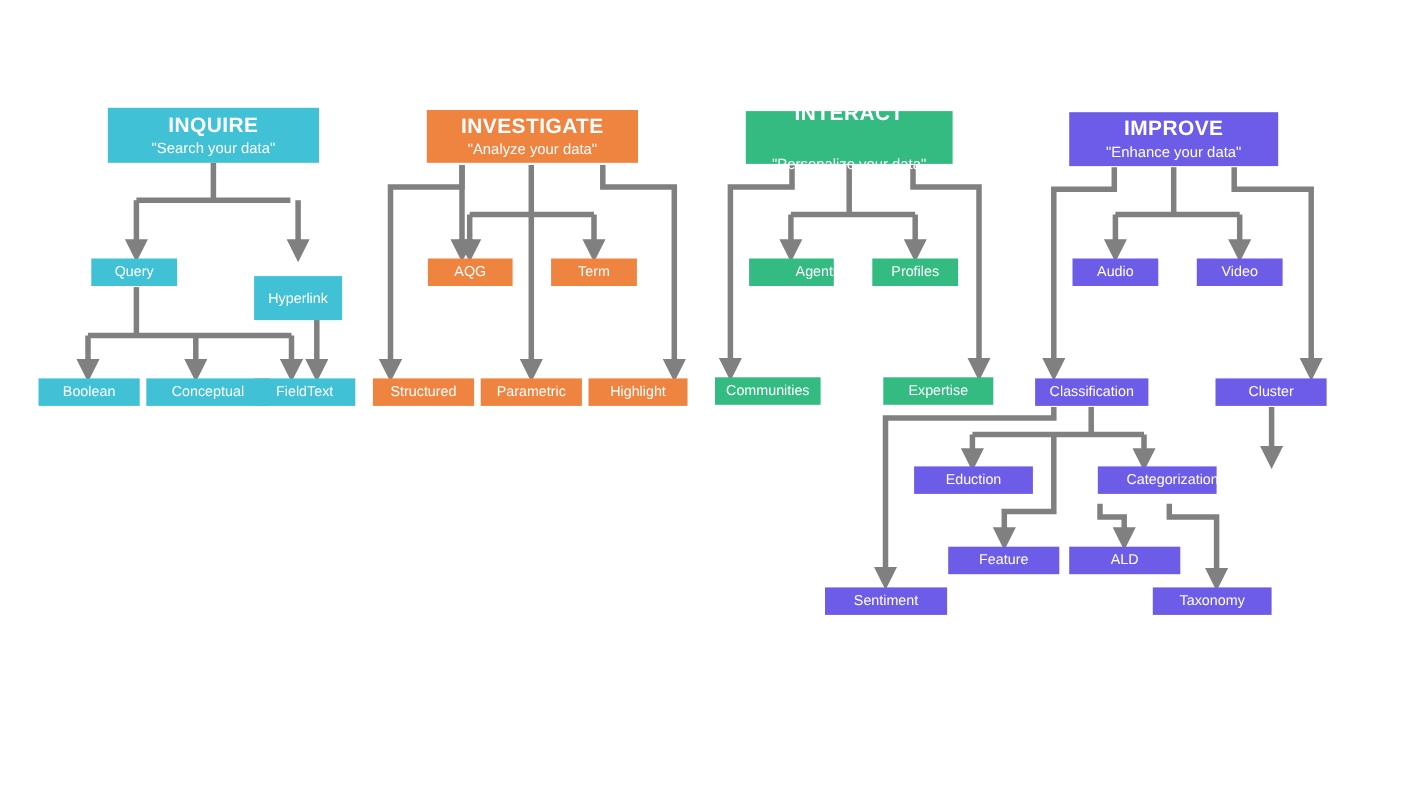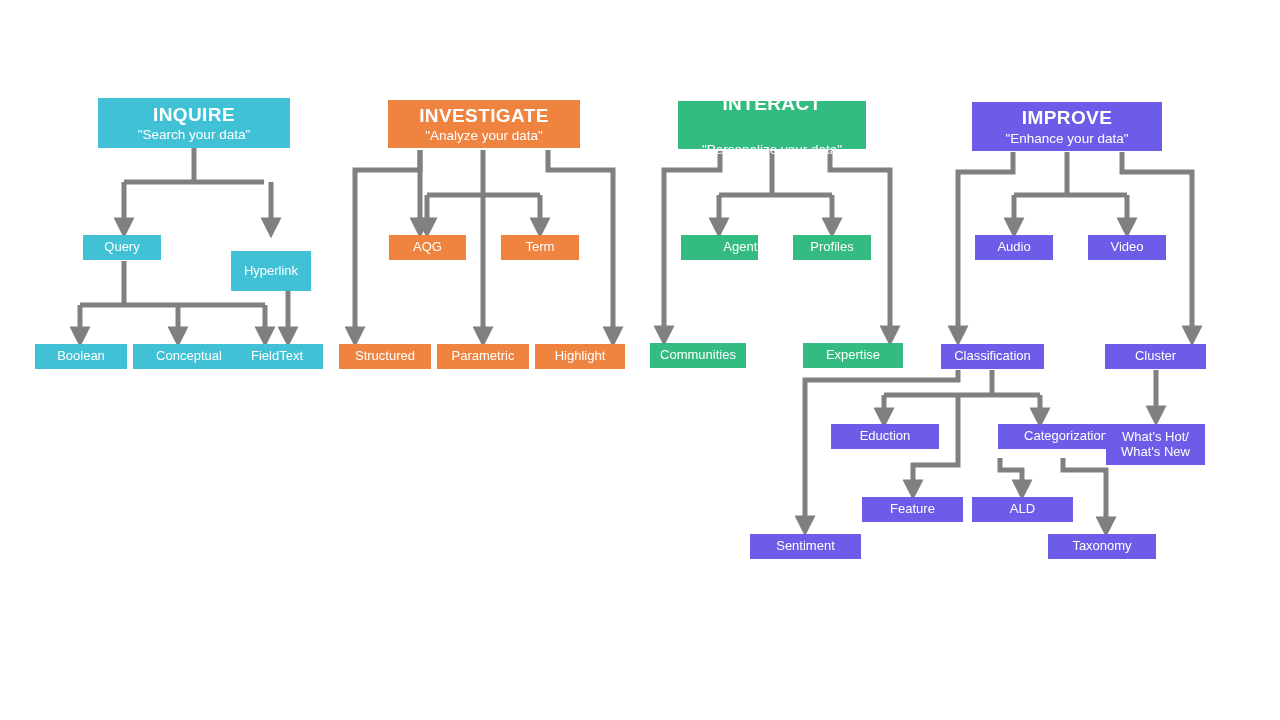--- a/index.html
+++ b/index.html
@@ -222,24 +222,20 @@
   <div class="node c-improve" style="left:1105px; top:344px; width:101px; height:25px;">
     <span class="lbl">Cluster</span>
   </div>
 
   <div class="node c-improve" style="left:831px; top:424px; width:108px; height:25px;">
     <span class="lbl">Eduction</span>
   </div>
   <div class="node c-improve" style="left:998px; top:424px; width:108px; height:25px;padding-left:28px;">
     <span class="lbl">Categorization</span>
   </div>
-  <div class="node c-improve" style="left:1106px; top:424px; width:99px; height:41px;">
-    <span class="lbl">What's Hot/
-What's New</span>
-  </div>
 
   <div class="node c-improve" style="left:862px; top:497px; width:101px; height:25px;">
     <span class="lbl">Feature</span>
   </div>
   <div class="node c-improve" style="left:972px; top:497px; width:101px; height:25px;">
     <span class="lbl">ALD</span>
   </div>
 
   <div class="node c-improve" style="left:750px; top:534px; width:111px; height:25px;">
     <span class="lbl">Sentiment</span>

